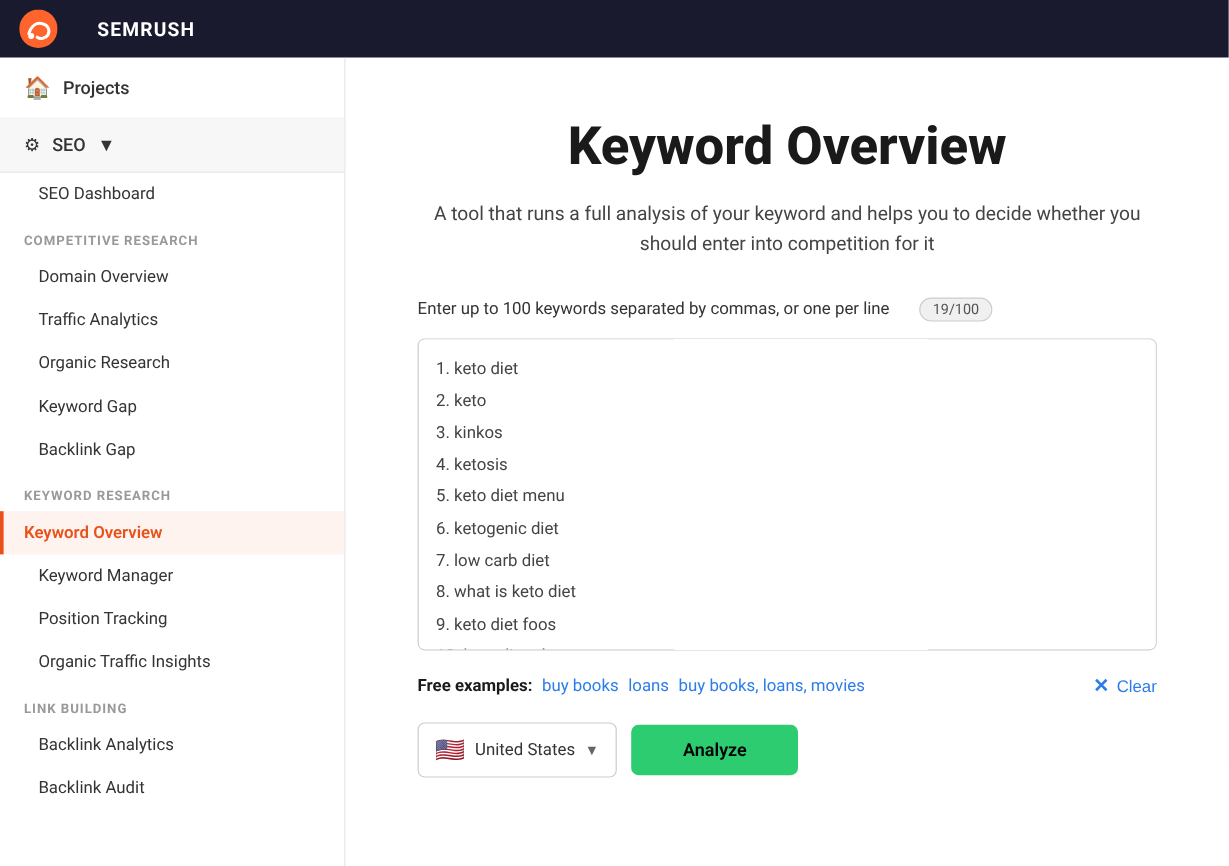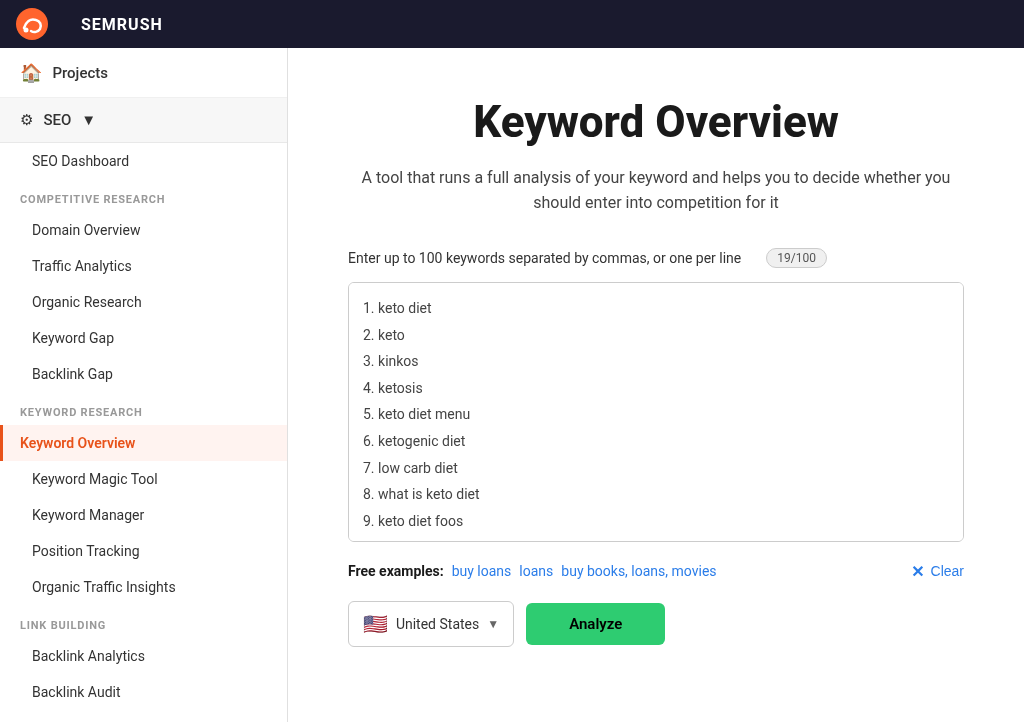--- a/index.html
+++ b/index.html
@@ -281,23 +281,20 @@
       <span>Backlink Gap</span>
     </div>
 
     <div class="section-label">
       <span>KEYWORD RESEARCH</span>
     </div>
     <div class="sidebar-item active">
       <span>Keyword Overview</span>
     </div>
     <div class="sidebar-item">
-      <span>Keyword Magic Tool</span>
-    </div>
-    <div class="sidebar-item">
       <span>Keyword Manager</span>
     </div>
     <div class="sidebar-item">
       <span>Position Tracking</span>
     </div>
     <div class="sidebar-item">
       <span>Organic Traffic Insights</span>
     </div>
 
     <div class="section-label">
@@ -328,21 +325,21 @@
 4. ketosis
 5. keto diet menu
 6. ketogenic diet
 7. low carb diet
 8. what is keto diet
 9. keto diet foos
 10. keto diet plan</textarea>
 
     <div class="free-examples-row">
       <span class="examples-label">Free examples:</span>
-      <a class="example-link">buy loans</a>
+      <a class="example-link">buy books</a>
       <a class="example-link">loans</a>
       <a class="example-link">buy books, loans, movies</a>
       <button class="clear-btn">
         <span class="clear-x">✕</span>
         <span>Clear</span>
       </button>
     </div>
 
     <div class="action-row">
       <div class="country-select">

